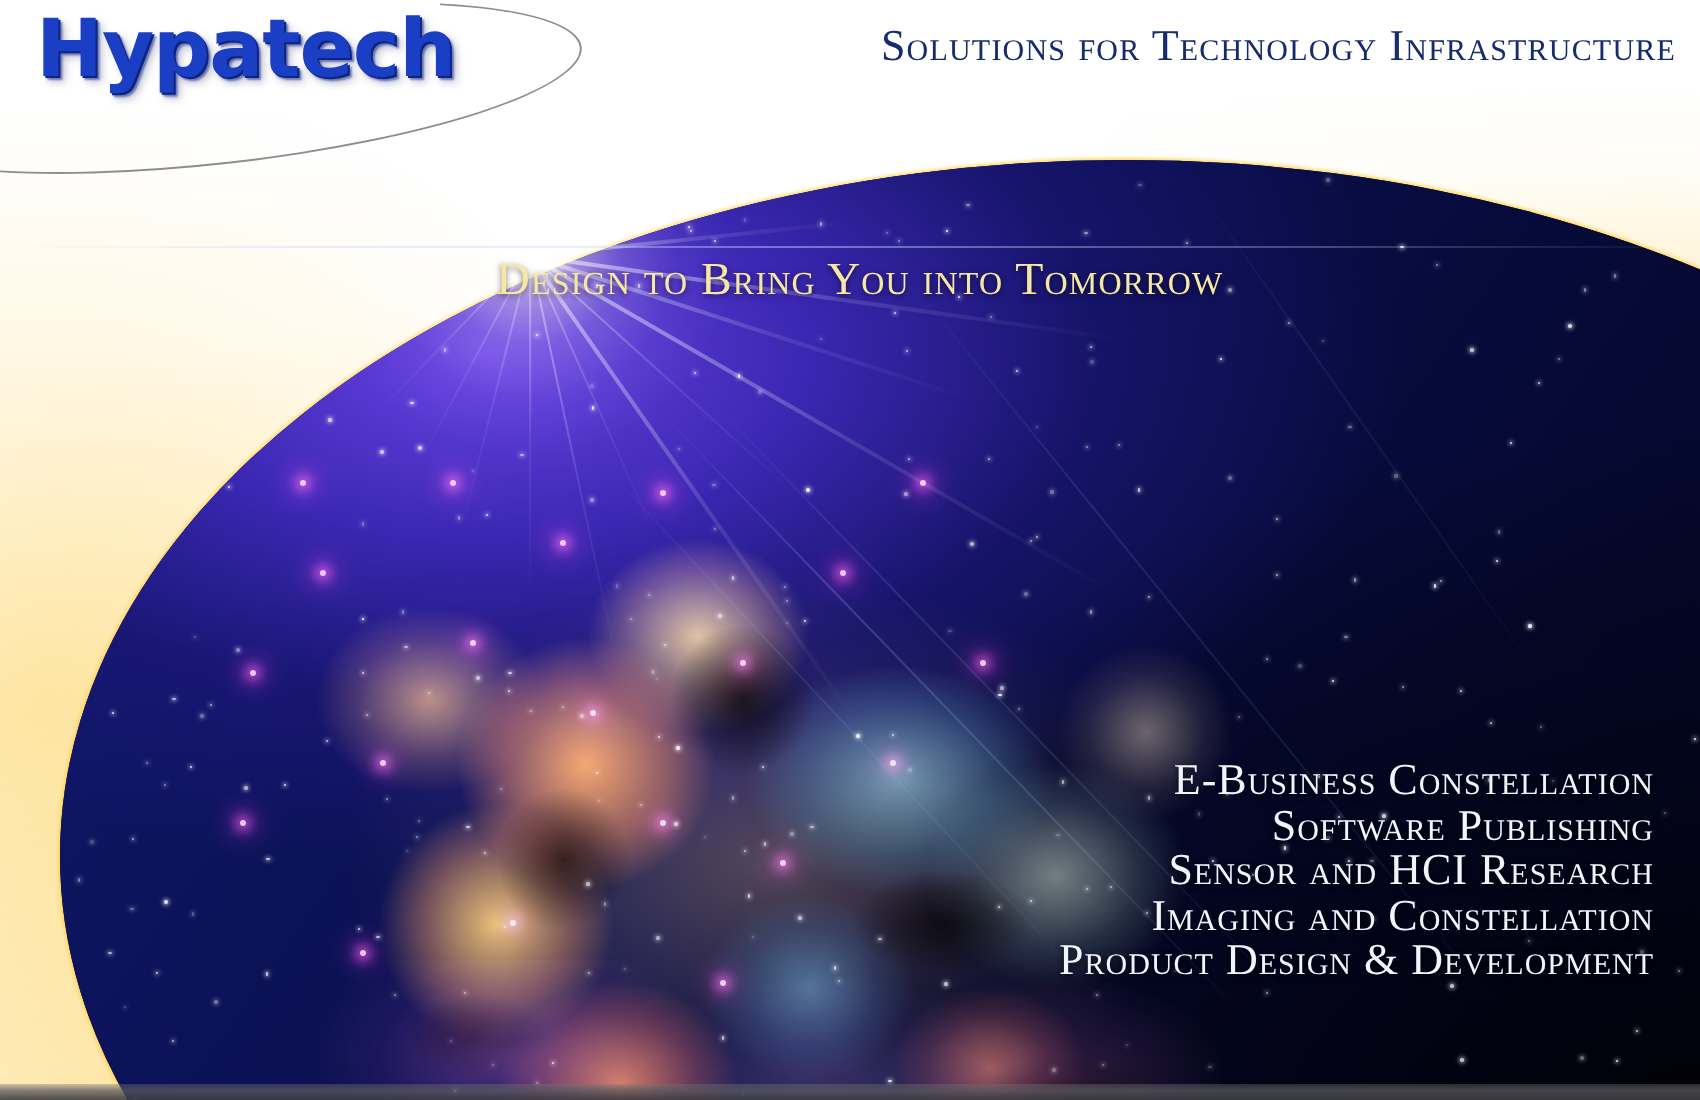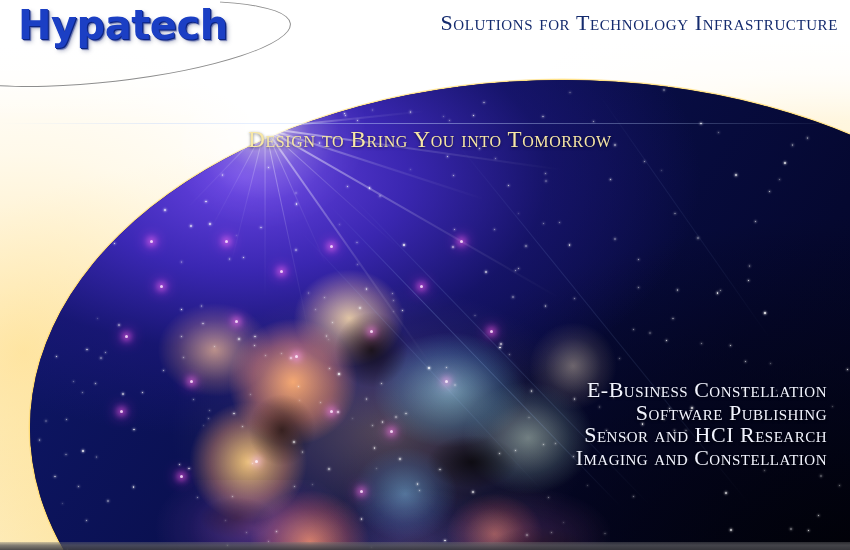--- a/index.html
+++ b/index.html
@@ -645,16 +645,17 @@
 
   <div class="headline">
     <span class="hl-line">Design to Bring You into Tomorrow</span>
   </div>
 
   <div class="services" id="services">
       <span class="svc-line">E-Business Constellation</span>
       <span class="svc-line">Software Publishing</span>
       <span class="svc-line">Sensor and HCI Research</span>
       <span class="svc-line">Imaging and Constellation</span>
+      <span class="svc-line">Product Design &amp; Development</span>
     </div>
 
   <div class="bottom-edge"></div>
 </div>
 
 </body></html>

